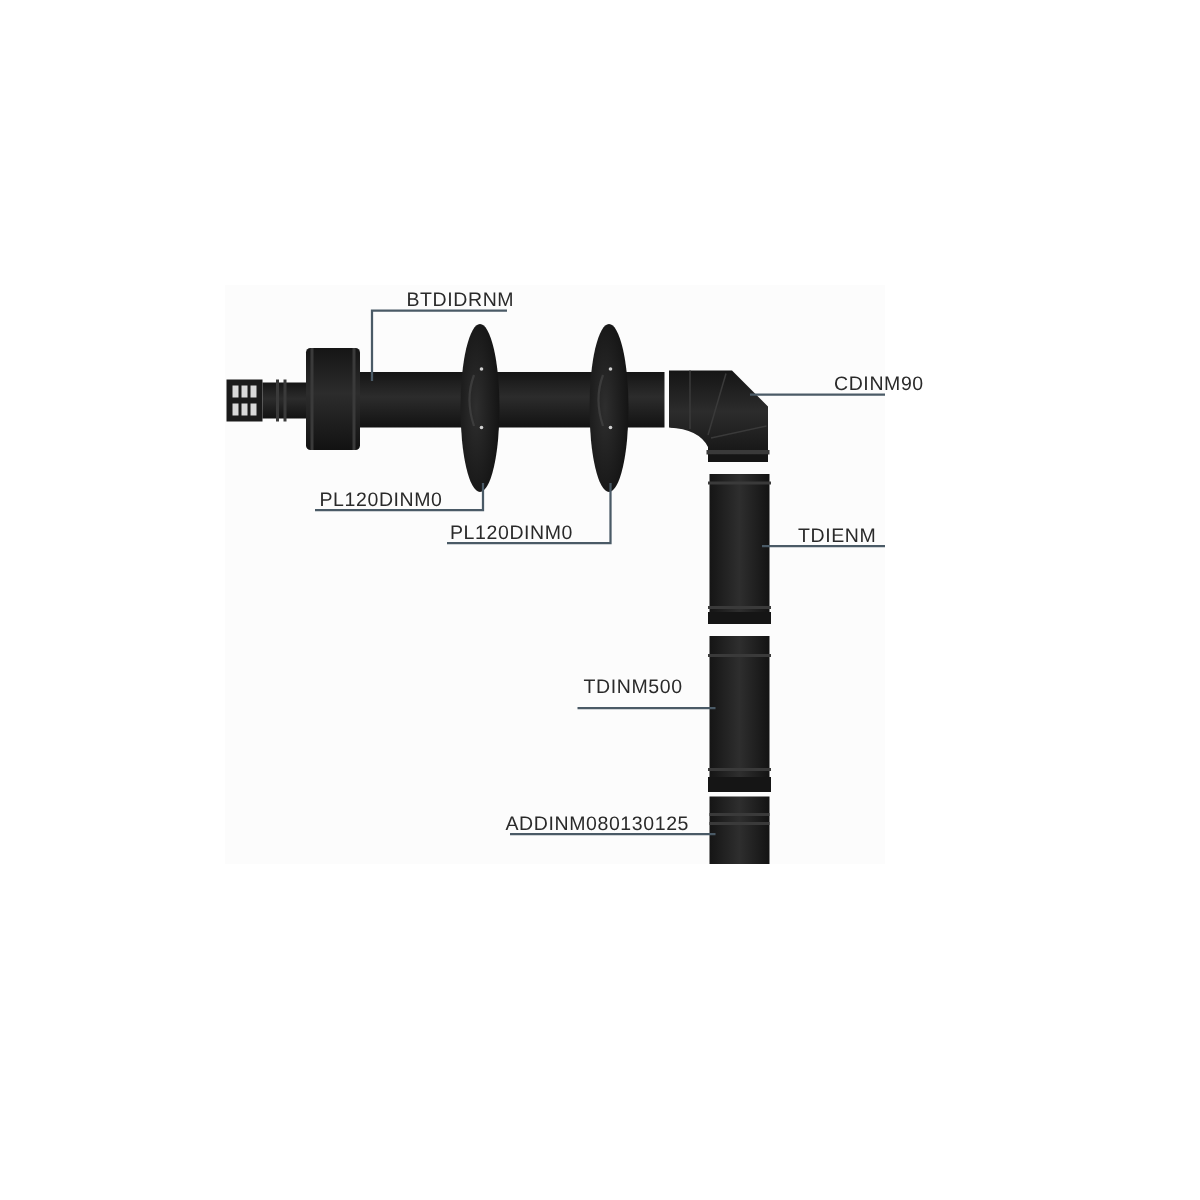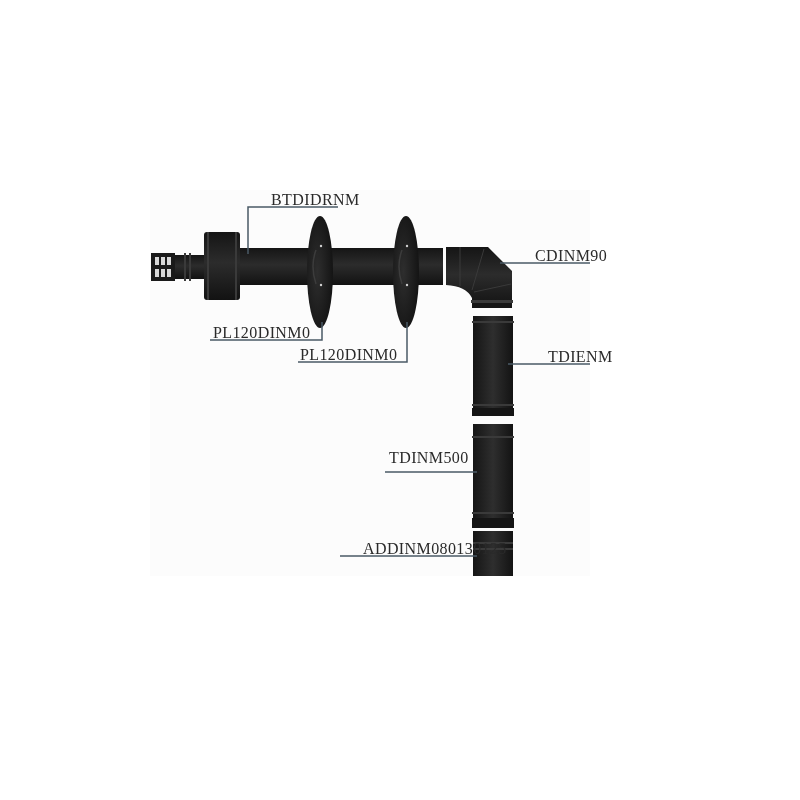--- a/index.html
+++ b/index.html
@@ -1,19 +1,19 @@
 <!DOCTYPE html>
 <html><head>
 <meta charset="utf-8">
 <style>
   html, body { margin:0; padding:0; background:#ffffff; }
   body { width:800px; height:800px; position:relative; overflow:hidden; font-family:"DejaVu Sans", sans-serif; }
   .panel { position:absolute; left:150px; top:190px; width:440px; height:386px; background:#fcfcfc; }
   svg.diagram { position:absolute; left:0; top:0; }
-  .label { position:absolute; font-family:Liberation Serif, serif; font-size:16px; letter-spacing:0.4px; color:#2a2a2a; white-space:nowrap; line-height:12px; }
+  .label { position:absolute; font-family:Liberation Sans, sans-serif; font-size:13px; letter-spacing:0.4px; color:#2a2a2a; white-space:nowrap; line-height:12px; }
 </style>
 </head>
 <body>
 
 <div class="panel"></div>
 
 <svg class="diagram" width="800" height="800" viewBox="0 0 800 800">
   <defs>
     <linearGradient id="hpipe" x1="0" y1="0" x2="0" y2="1">
       <stop offset="0" stop-color="#151515"></stop>
@@ -100,16 +100,16 @@
     <polyline points="500,263 590,263"></polyline>
     <polyline points="508,364 590,364"></polyline>
     <polyline points="385,472 477,472"></polyline>
     <polyline points="340,556 477,556"></polyline>
   </g>
 </svg>
 
 <span class="label" style="left:271px; top:194px;">BTDIDRNM</span>
 <span class="label" style="left:213px; top:327px;">PL120DINM0</span>
 <span class="label" style="left:300px; top:349px;">PL120DINM0</span>
-<span class="label" style="left:535px; top:250px;">CDINM90</span>
-<span class="label" style="left:548px; top:351px;">TDIENM</span>
+<span class="label" style="left:556px; top:250px;">CDINM90</span>
+<span class="label" style="left:532px; top:351px;">TDIENM</span>
 <span class="label" style="left:389px; top:452px;">TDINM500</span>
-<span class="label" style="left:363px; top:543px;">ADDINM080130125</span>
+<span class="label" style="left:337px; top:543px;">ADDINM080130125</span>
 
 </body></html>

